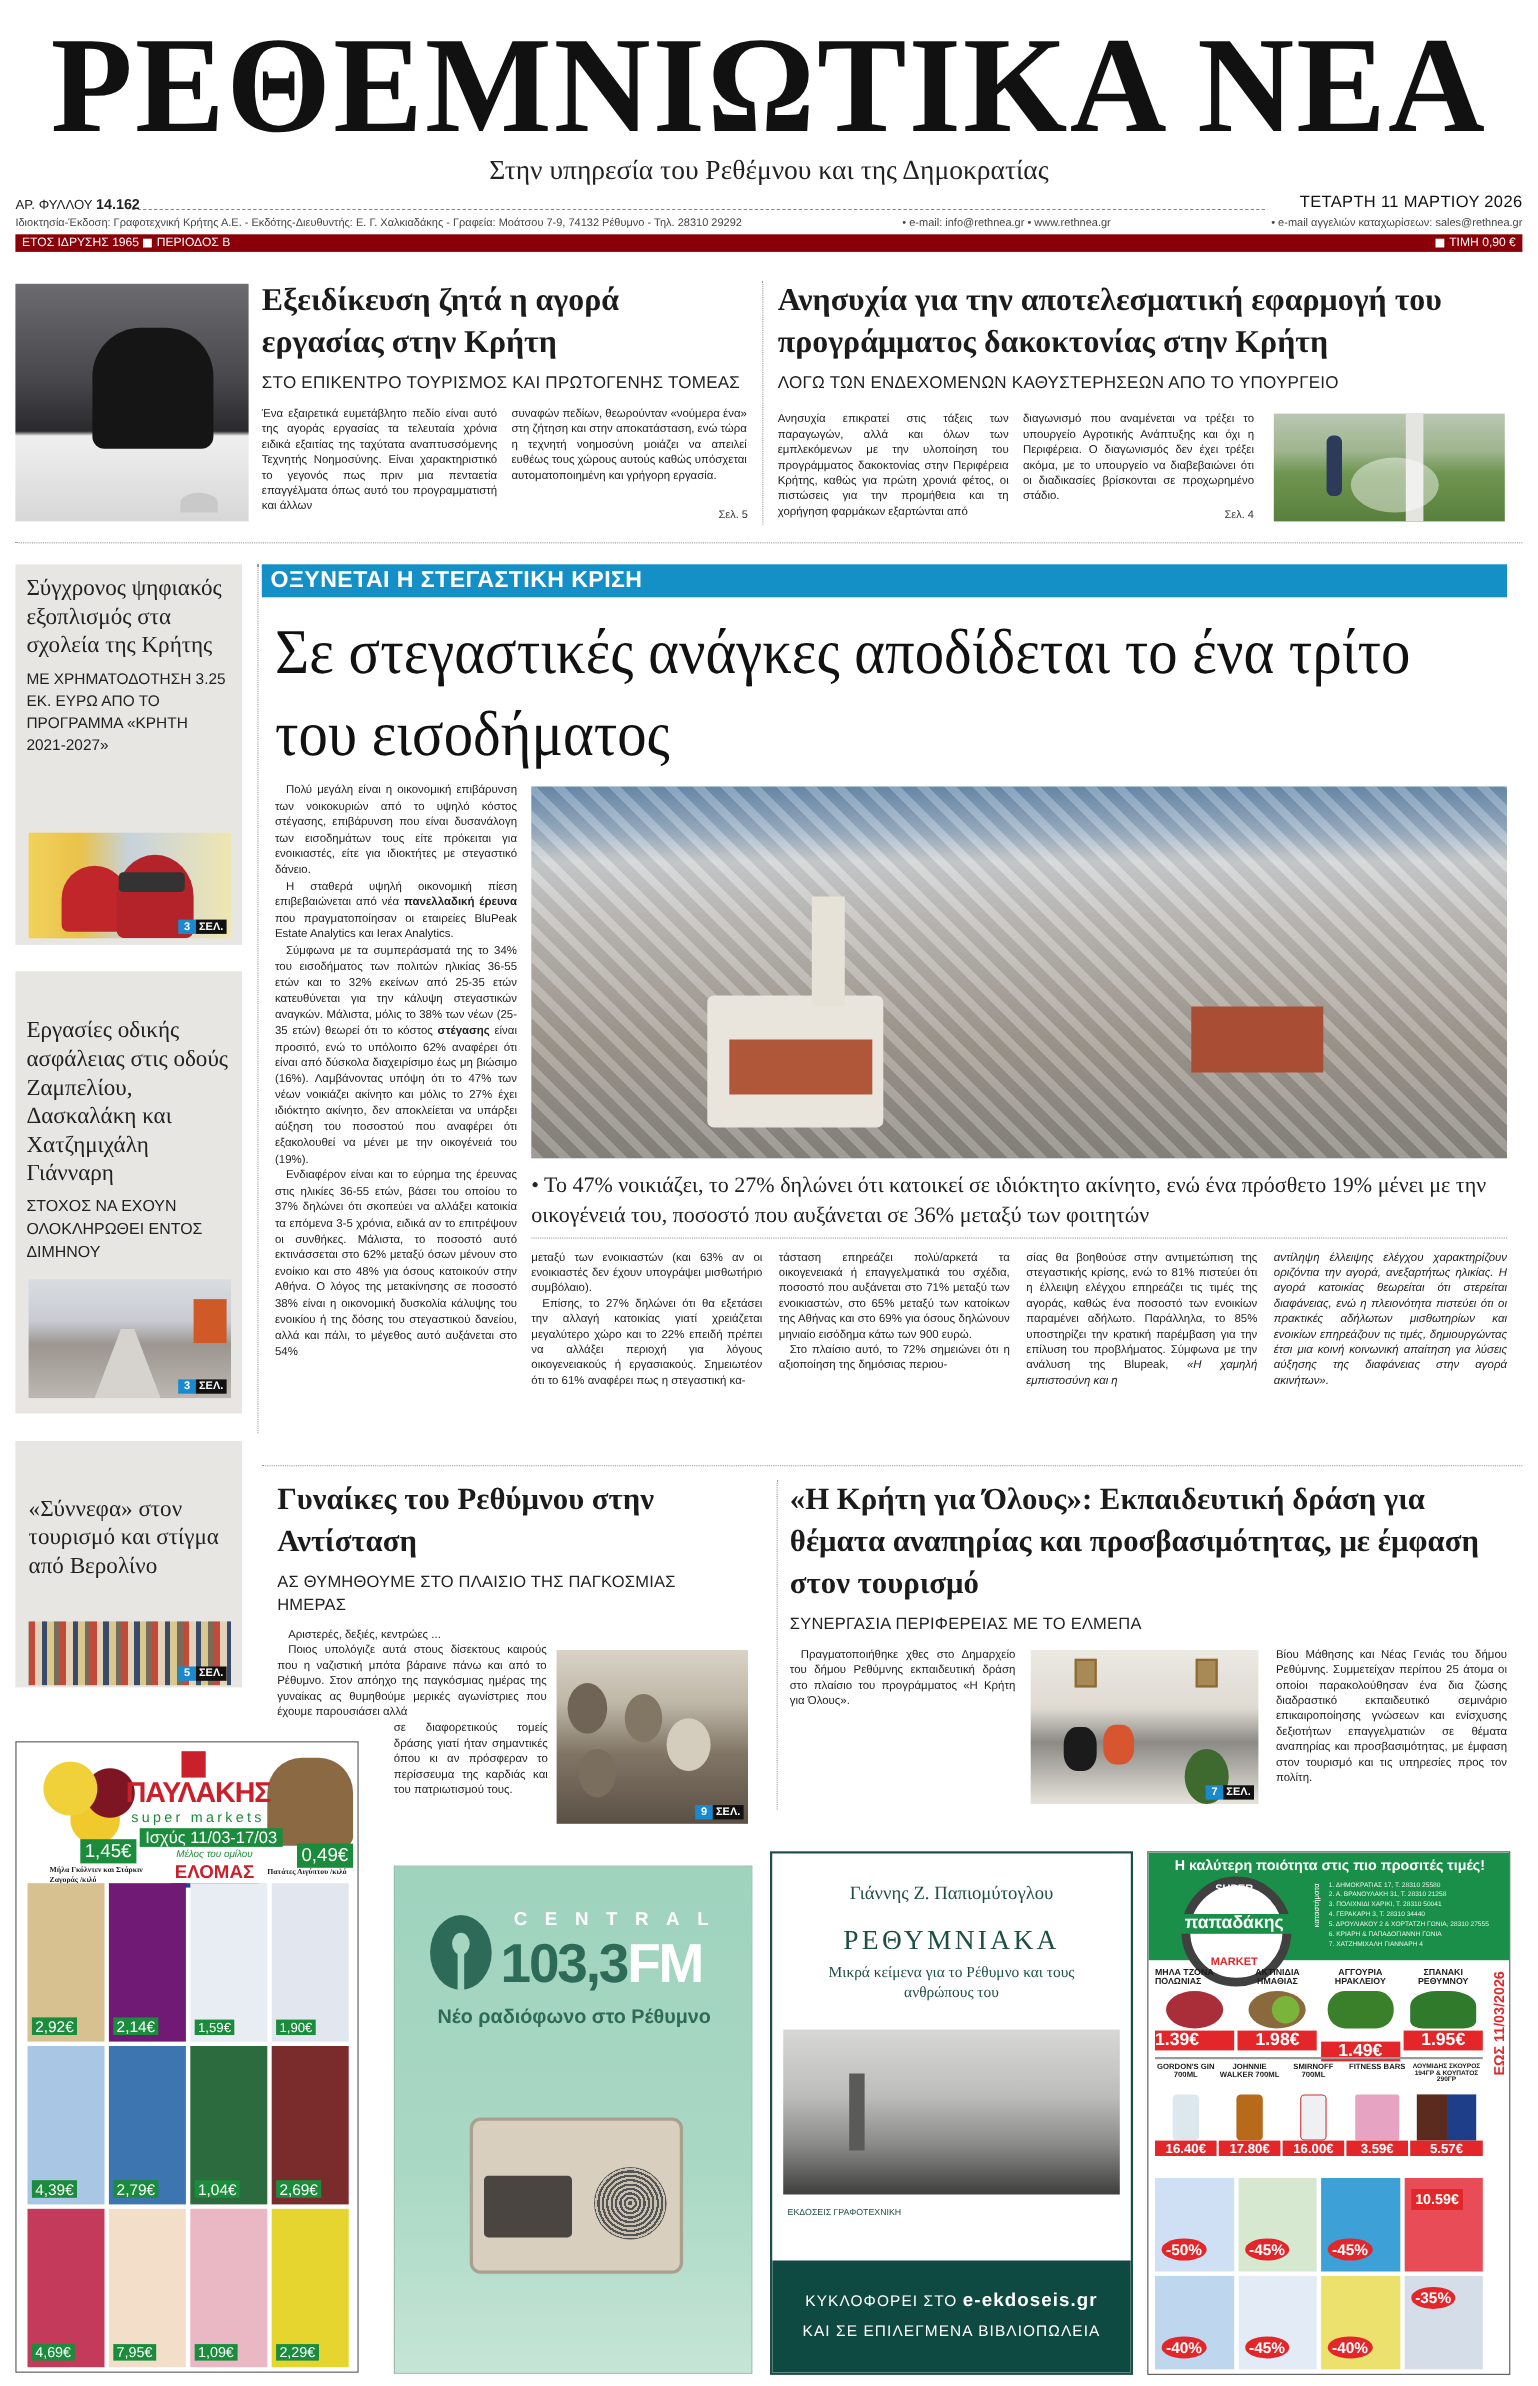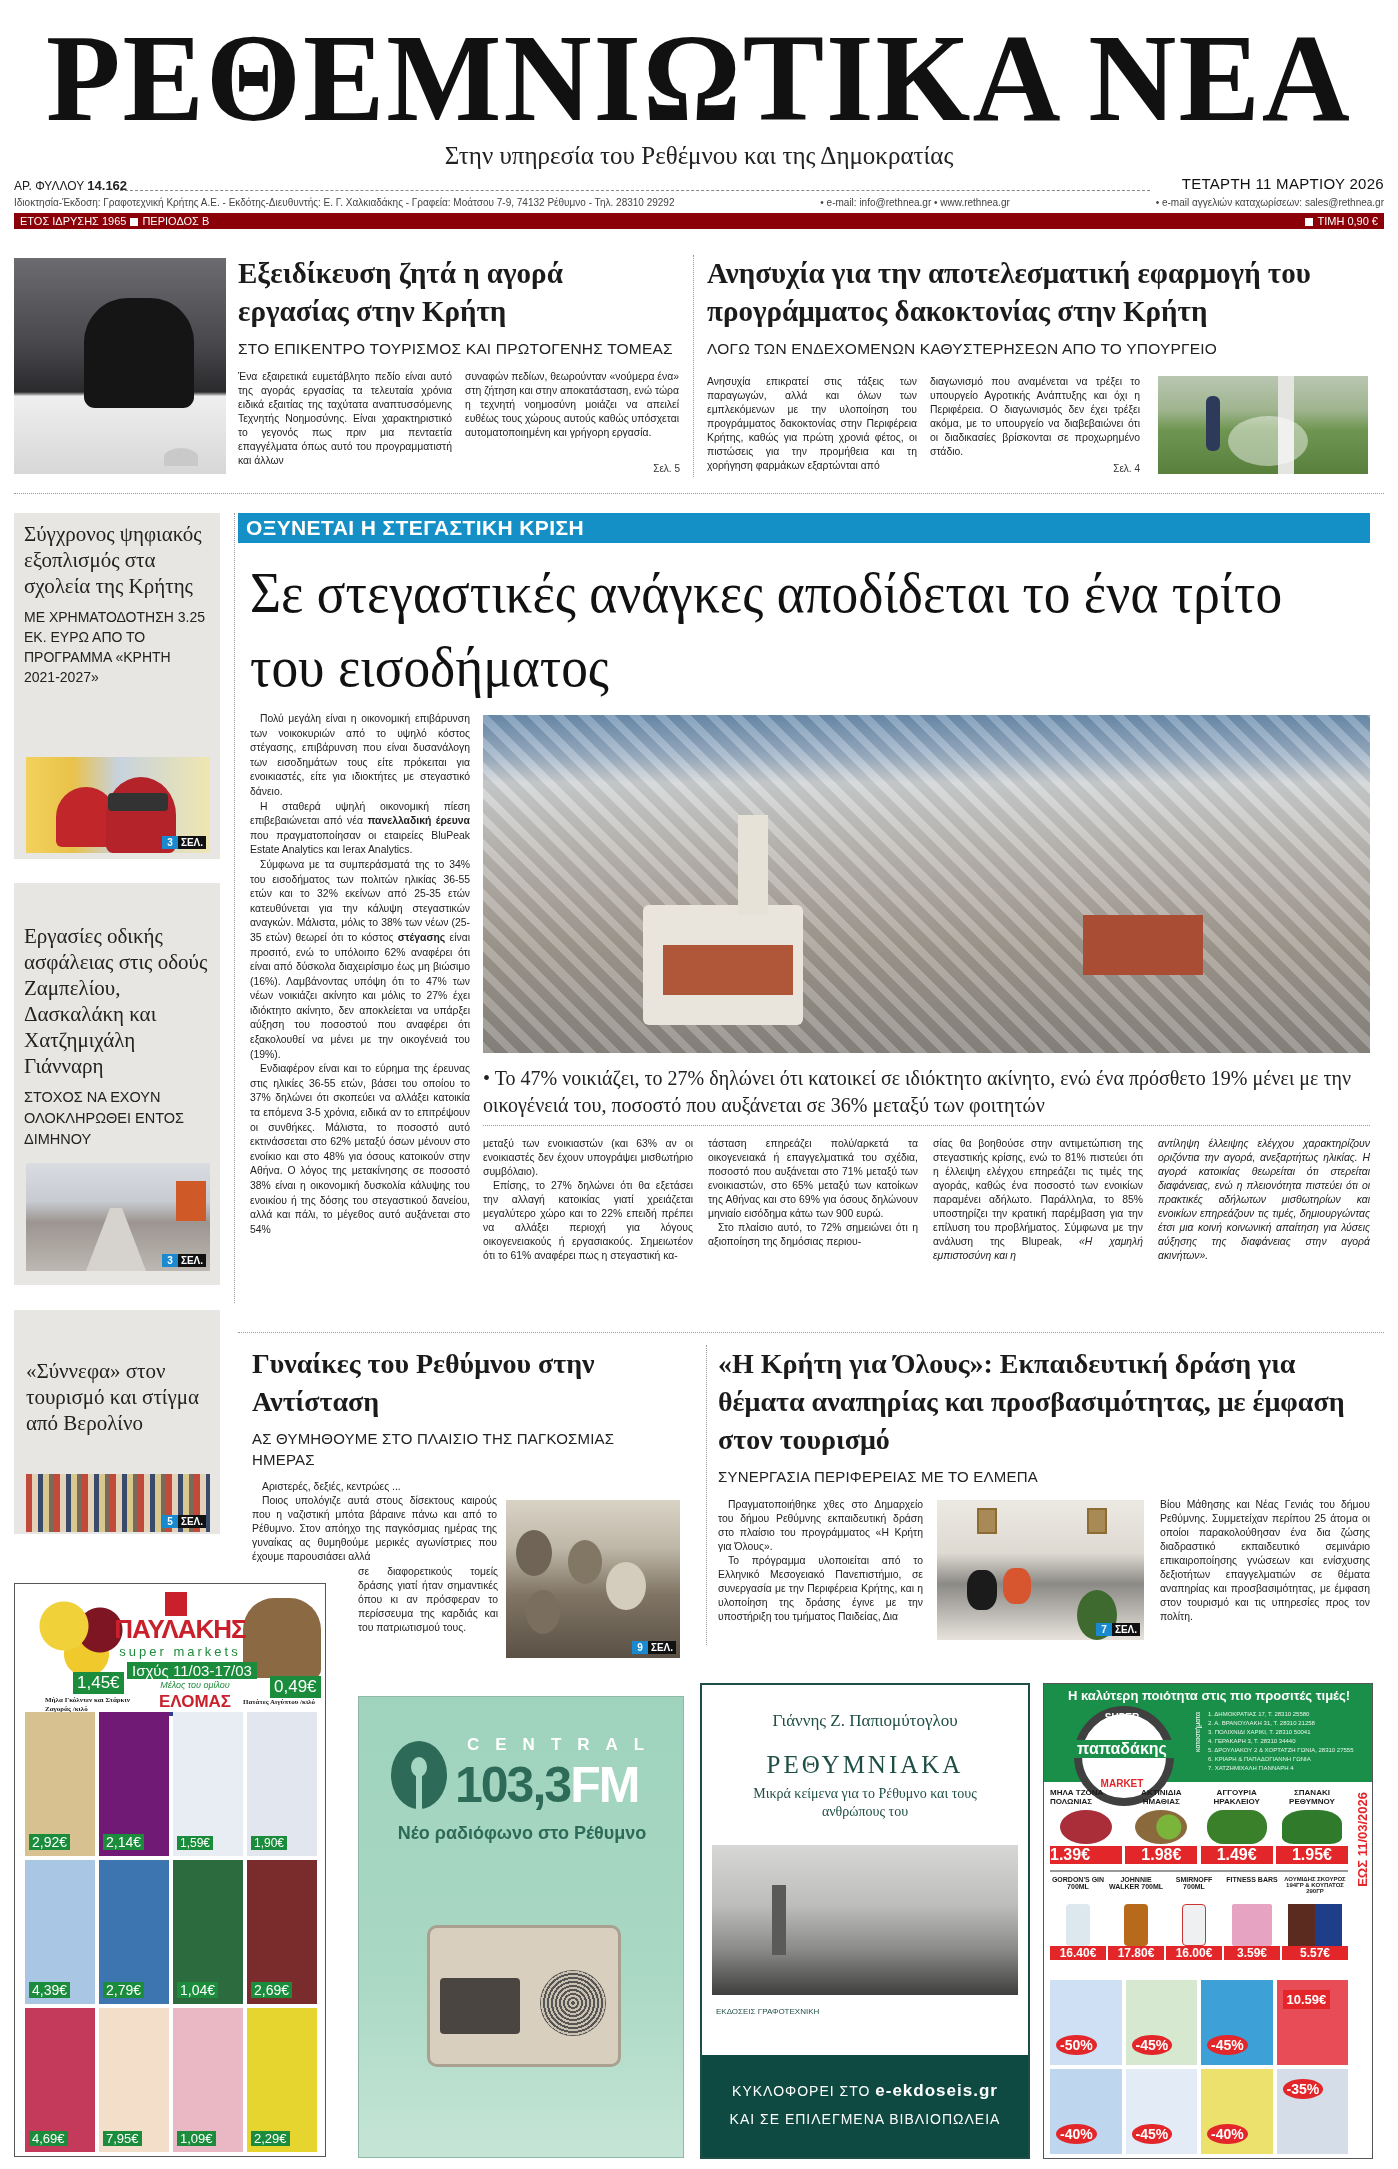--- a/index.html
+++ b/index.html
@@ -165,21 +165,20 @@
       <span class="s">ΣΕΛ.</span>
     </div>
 </div>
 
 <div class="abs dots-v" style="left:706px;top:1345px;height:300px"></div>
 
 <div class="abs h1" style="left:718px;top:1345px;width:660px;font-size:28px;line-height:38px">«Η Κρήτη για Όλους»: Εκπαιδευτική δράση για θέματα αναπηρίας και προσβασιμότητας, με έμφαση στον τουρισμό</div>
 <div class="abs kicker" style="left:718px;top:1468px;width:660px;font-size:15px">ΣΥΝΕΡΓΑΣΙΑ ΠΕΡΙΦΕΡΕΙΑΣ ΜΕ ΤΟ ΕΛΜΕΠΑ</div>
 <div class="abs body" style="left:718px;top:1498px;width:205px">
   <p>Πραγματοποιήθηκε χθες στο Δημαρχείο του δήμου Ρεθύμνης εκπαιδευτική δράση στο πλαίσιο του προγράμματος «Η Κρήτη για Όλους».</p>
-  <p>Το πρόγραμμα υλοποιείται από το Ελληνικό Μεσογειακό Πανεπιστήμιο, σε συνεργασία με την Περιφέρεια Κρήτης, και η υλοποίηση της δράσης έγινε με την υποστήριξη του τμήματος Παιδείας, Δια</p>
 </div>
 <div class="abs photo" style="left:937px;top:1500px;width:207px;height:140px;background:linear-gradient(180deg,#ece9e3 0%,#dedad2 38%,#8c8a86 60%,#e7e3dc 100%)">
   <div style="position:absolute;left:40px;top:8px;width:20px;height:26px;background:#a88a56;border:2px solid #8d6b32"></div>
   <div style="position:absolute;left:150px;top:8px;width:20px;height:26px;background:#a88a56;border:2px solid #8d6b32"></div>
   <div style="position:absolute;left:30px;top:70px;width:30px;height:40px;background:#1b1b1b;border-radius:40%"></div>
   <div style="position:absolute;left:66px;top:68px;width:28px;height:36px;background:#d8562f;border-radius:40%"></div>
   <div style="position:absolute;left:140px;top:90px;width:40px;height:50px;background:#3f6a2f;border-radius:50%"></div>
   <div class="pagebadge">
       <span class="n">7</span>
       <span class="s">ΣΕΛ.</span>
@@ -295,21 +294,21 @@
         <div style="background:#e2262a;color:#fff;font-weight:900;font-size:16px;margin-top:2px">1.39€</div>
       </div>
     <div style="width:72px;text-align:center">
         <div style="font-size:8px;font-weight:700;height:22px">ΑΚΤΙΝΙΔΙΑ ΗΜΑΘΙΑΣ</div>
         <div style="height:34px;margin:0 10px;background:radial-gradient(circle at 65% 50%,#7ab43b 0 12px,#8a6a3d 13px);border-radius:50%"></div>
         <div style="background:#e2262a;color:#fff;font-weight:900;font-size:16px;margin-top:2px">1.98€</div>
       </div>
     <div style="width:72px;text-align:center">
         <div style="font-size:8px;font-weight:700;height:22px">ΑΓΓΟΥΡΙΑ ΗΡΑΚΛΕΙΟΥ</div>
         <div style="height:34px;margin:0 6px;background:#3a7f2a;border-radius:16px"></div>
-        <div style="background:#e2262a;color:#fff;font-weight:900;font-size:16px;margin-top:2px">1.49€</div>
+        <div style="background:#e2262a;color:#fff;font-weight:900;font-size:16px;margin-top:12px">1.49€</div>
       </div>
     <div style="width:72px;text-align:center">
         <div style="font-size:8px;font-weight:700;height:22px">ΣΠΑΝΑΚΙ ΡΕΘΥΜΝΟΥ</div>
         <div style="height:34px;margin:0 6px;background:#2f7a2b;border-radius:40% 40% 20% 20%"></div>
         <div style="background:#e2262a;color:#fff;font-weight:900;font-size:16px;margin-top:2px">1.95€</div>
       </div>
   </div>
   <div style="position:absolute;left:6px;top:186px;width:298px;border-top:2px solid #999"></div>
   <div style="position:absolute;left:6px;top:192px;width:298px;display:flex;justify-content:space-between">
     <div style="width:56px;text-align:center">

